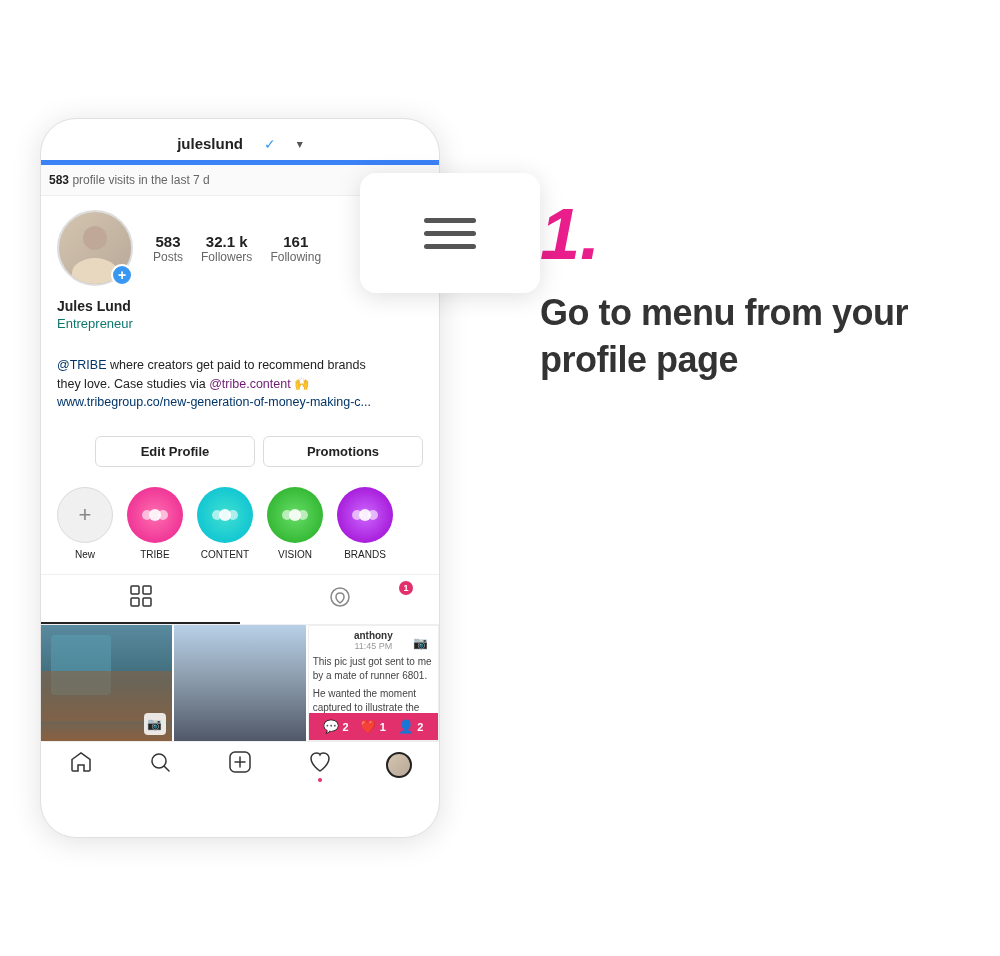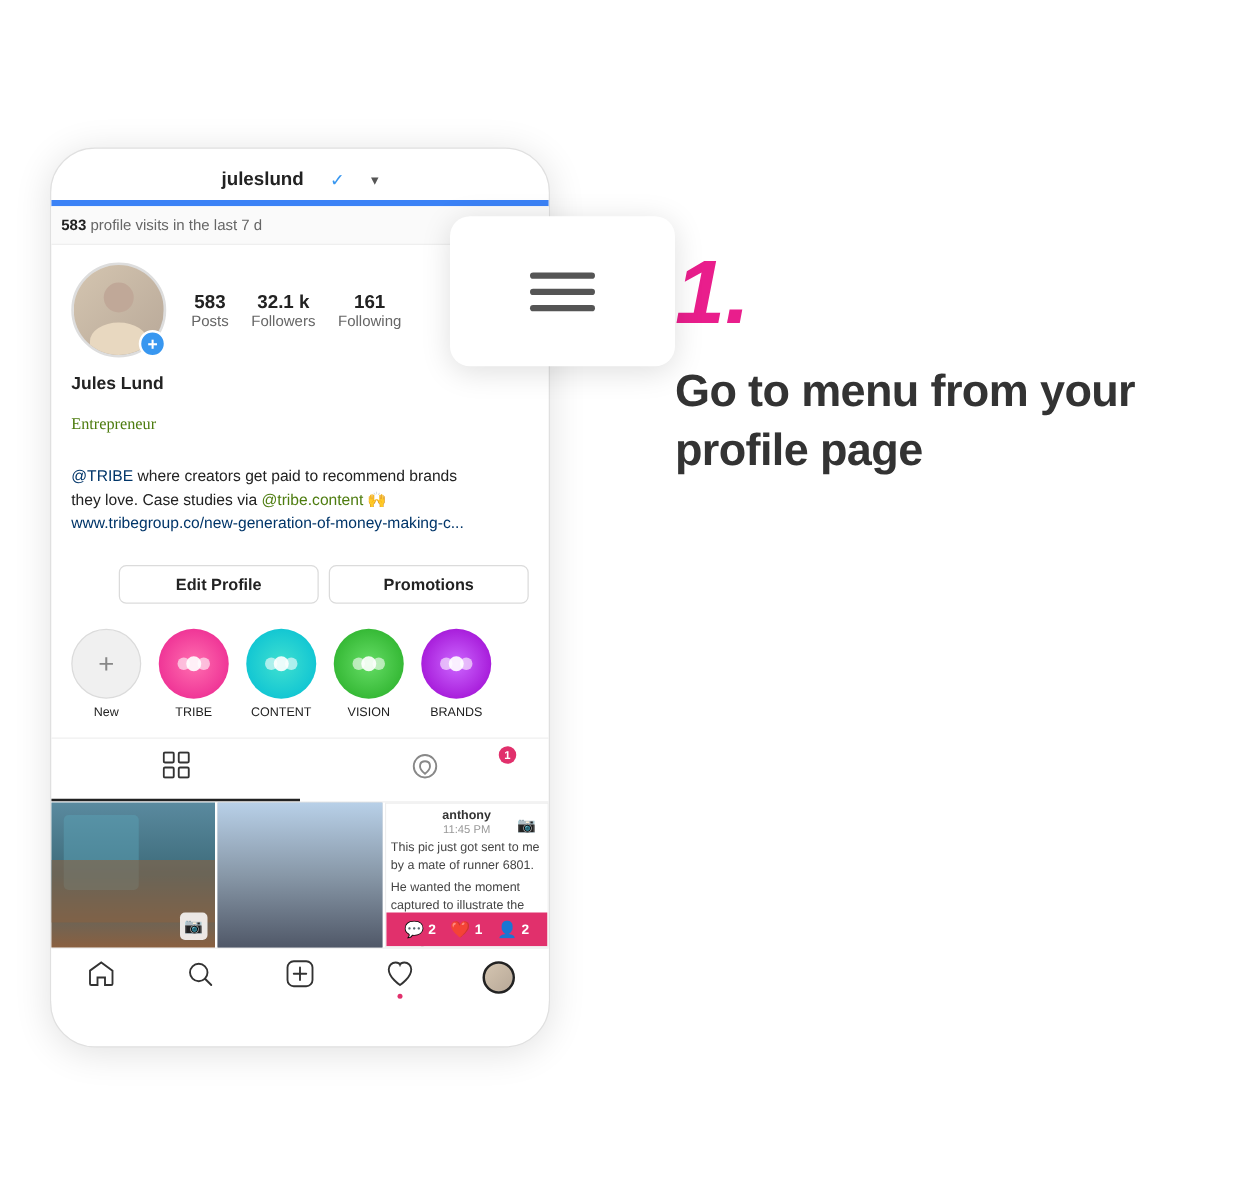--- a/index.html
+++ b/index.html
@@ -210,28 +210,27 @@
 
     .stat-label {
       font-size: 12px;
       color: #666;
     }
 
     .profile-name {
       font-size: 14px;
       font-weight: 700;
       color: #222;
-      margin-bottom: 17px;
+      margin-bottom: 2px;
     }
 
     .profile-title {
       font-size: 13px;
-      color: #4d7c0f;
+      color: #0f766e;
       margin-bottom: 6px;
-      font-family: Liberation Serif, serif;
     }
 
     .profile-bio {
       font-size: 12.5px;
       color: #222;
       line-height: 1.5;
       margin-bottom: 4px;
     }
 
     .profile-bio .mention {
@@ -561,21 +560,21 @@
         </div>
 
         <div class="profile-name">Jules Lund</div>
         <div class="profile-title">Entrepreneur</div>
         <div class="profile-bio">
           <br>
           <span class="mention" style="color:#003569;">@TRIBE</span>
           <span> where creators get paid to recommend brands</span>
           <br>
           <span>they love. Case studies via </span>
-          <span class="mention" style="color:#4d7c0f;">@tribe.content</span>
+          <span class="mention" style="color:#701a75;">@tribe.content</span>
           <span>🙌</span>
           <br>
           <span class="link" style="color:#003569;">www.tribegroup.co/new-generation-of-money-making-c...</span>
         </div>
       </div>
 
       <div class="action-buttons">
         <div class="action-btn">Edit Profile</div>
         <div class="action-btn">Promotions</div>
       </div>

